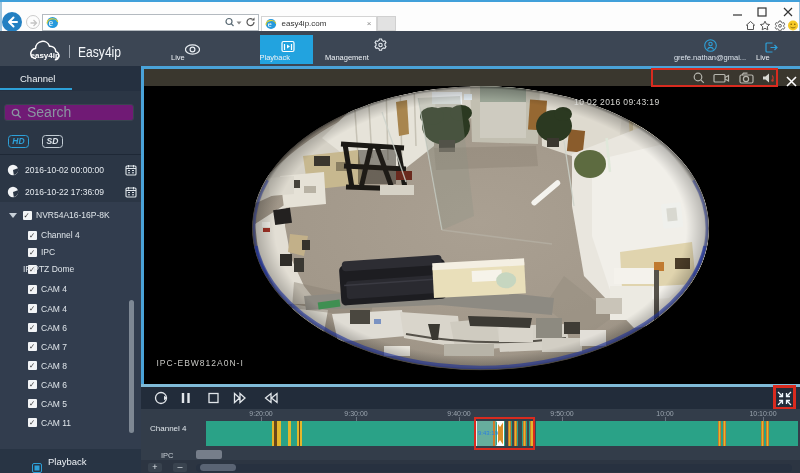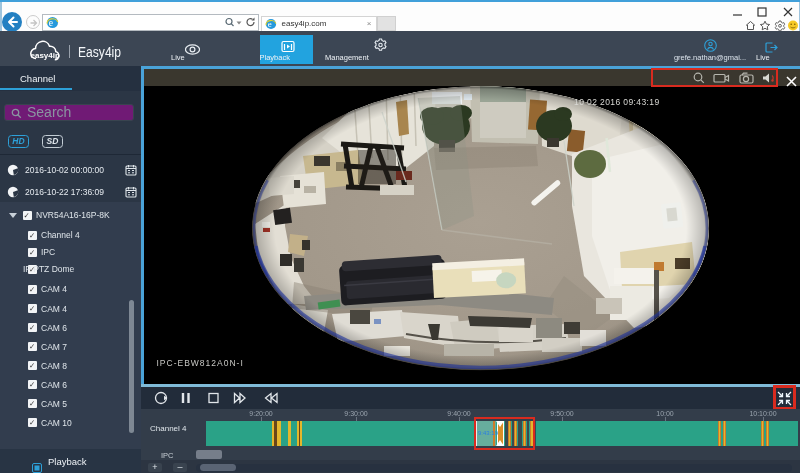--- a/index.html
+++ b/index.html
@@ -211,21 +211,21 @@
 <div class="ab trow" style="top:378.5px">
     <span class="cb" style="left:28px"></span>
     <span style="position:absolute;left:41px">CAM 6</span>
   </div>
 <div class="ab trow" style="top:397.5px">
     <span class="cb" style="left:28px"></span>
     <span style="position:absolute;left:41px">CAM 5</span>
   </div>
 <div class="ab trow" style="top:416.5px">
     <span class="cb" style="left:28px"></span>
-    <span style="position:absolute;left:41px">CAM 10</span>
+    <span style="position:absolute;left:41px">CAM 11</span>
   </div>
 <div class="ab" style="left:128.5px;top:300px;width:5px;height:133px;background:#7e8894;border-radius:2.5px"></div>
 <div class="ab" id="sbot">
     <span style="position:absolute;left:31.5px;top:8px;width:9px;height:9px"><svg width="10" height="10" viewBox="0 0 10 10">
         <rect x="0.5" y="0.5" width="9" height="9" rx="1.5" fill="none" stroke="#2da0d8" stroke-width="1"></rect>
         <rect x="2.5" y="2.5" width="5" height="5" fill="#2da0d8"></rect>
       </svg></span>
     <span style="position:absolute;left:48px">Playback</span>
   </div>
 

